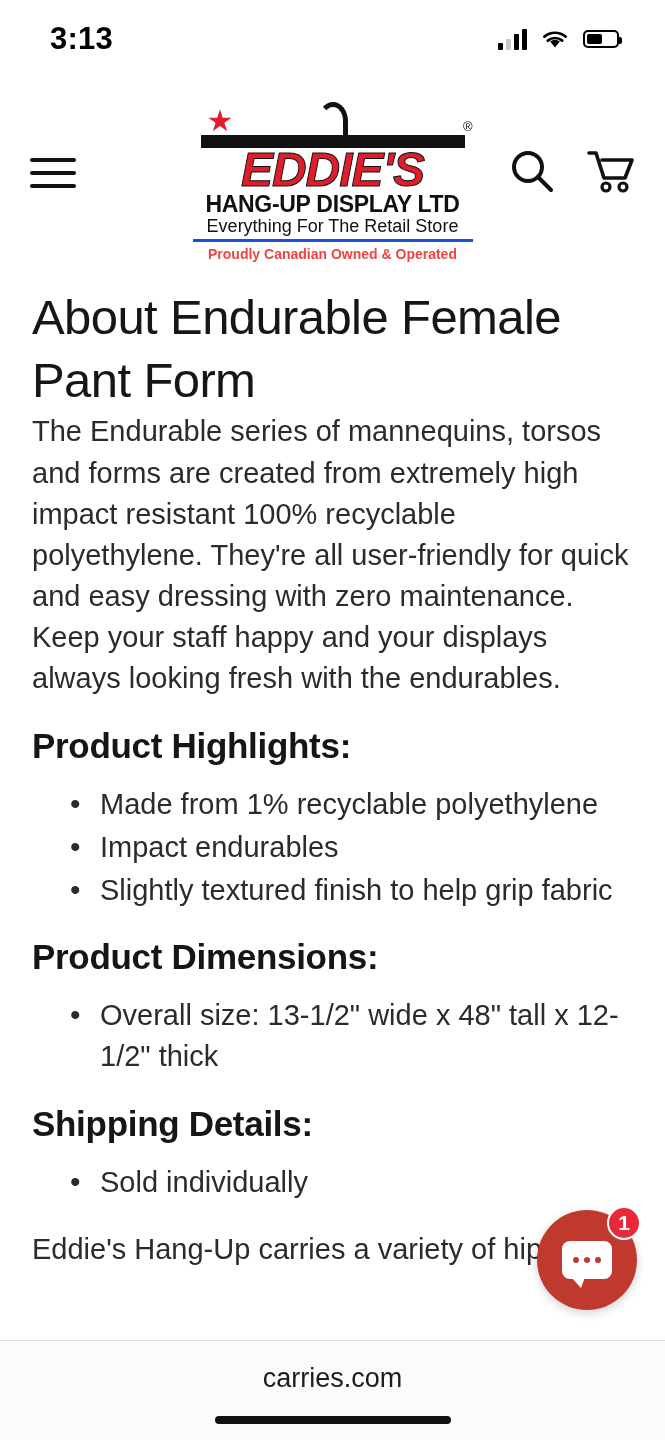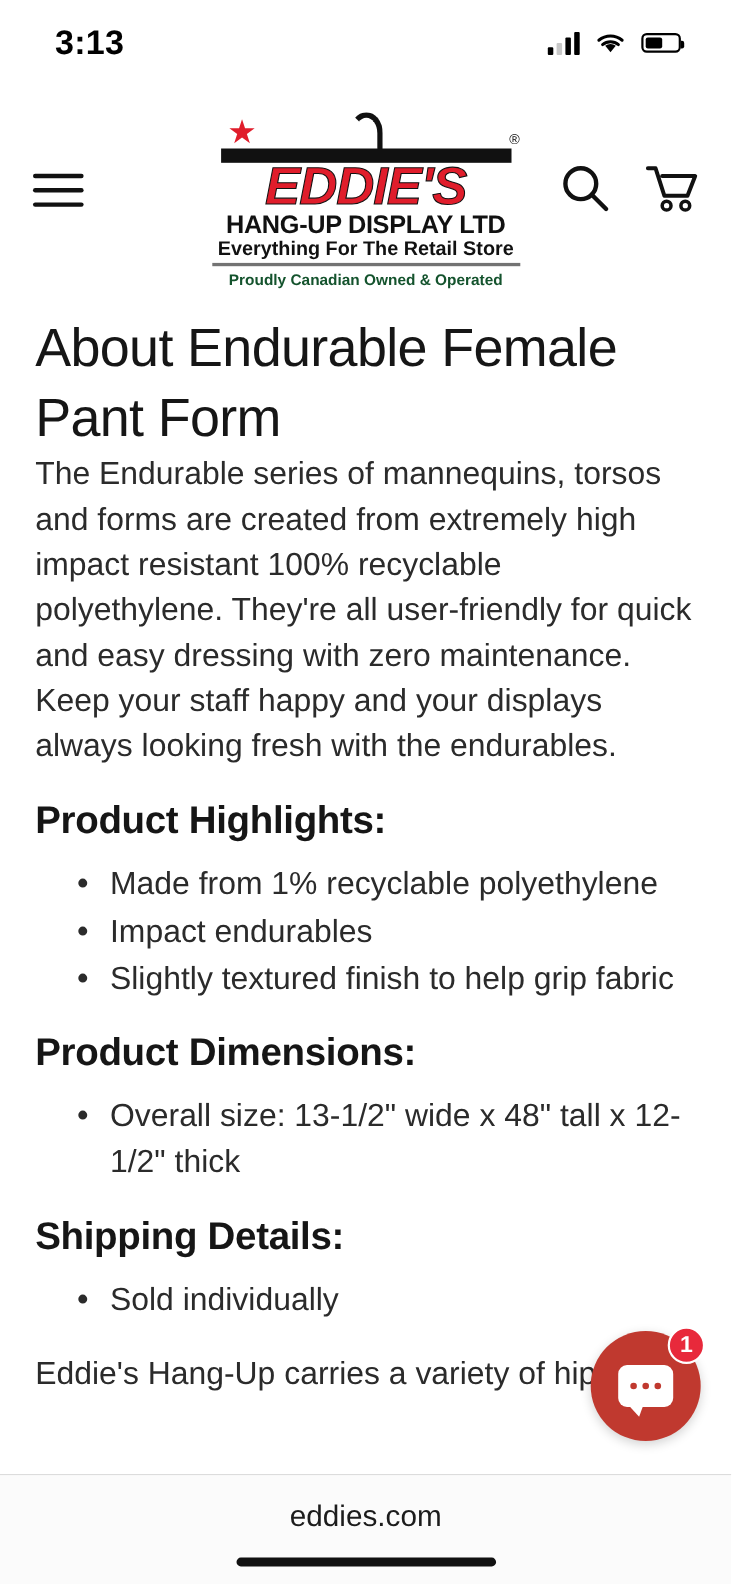--- a/index.html
+++ b/index.html
@@ -169,31 +169,31 @@
     -webkit-text-stroke: 1px #111;
   }
   .logo-sub1 {
     font-weight: 700;
     font-size: 23px;
     letter-spacing: -0.3px;
     color: #111;
     line-height: 1.05;
   }
   .logo-sub2 {
-    font-weight: 700;
+    font-weight: 400;
     font-size: 18px;
     color: #111;
     line-height: 1.15;
-    border-bottom: 3px solid #737373;
+    border-bottom: 3px solid #1d4ed8;
     padding-bottom: 2px;
   }
   .logo-sub3 {
     font-size: 14px;
     font-weight: 600;
-    color: #14532d;
+    color: #ef4444;
     margin-top: 4px;
   }
 
   
   .content {
     padding: 18px 32px 0 32px;
     color: #1c1c1c;
   }
   h1.page-title {
     font-size: 49px;
@@ -425,17 +425,17 @@
       <div class="chat-bubble-shape">
           <i></i>
           <i></i>
           <i></i>
         </div>
     </div>
     <div class="chat-badge">1</div>
   </div>
 
   <div class="bottom-bar">
-    <div class="bottom-url">eddies.com</div>
+    <div class="bottom-url">carries.com</div>
   </div>
   <div class="home-indicator"></div>
 
 </div>
 
 </body></html>

